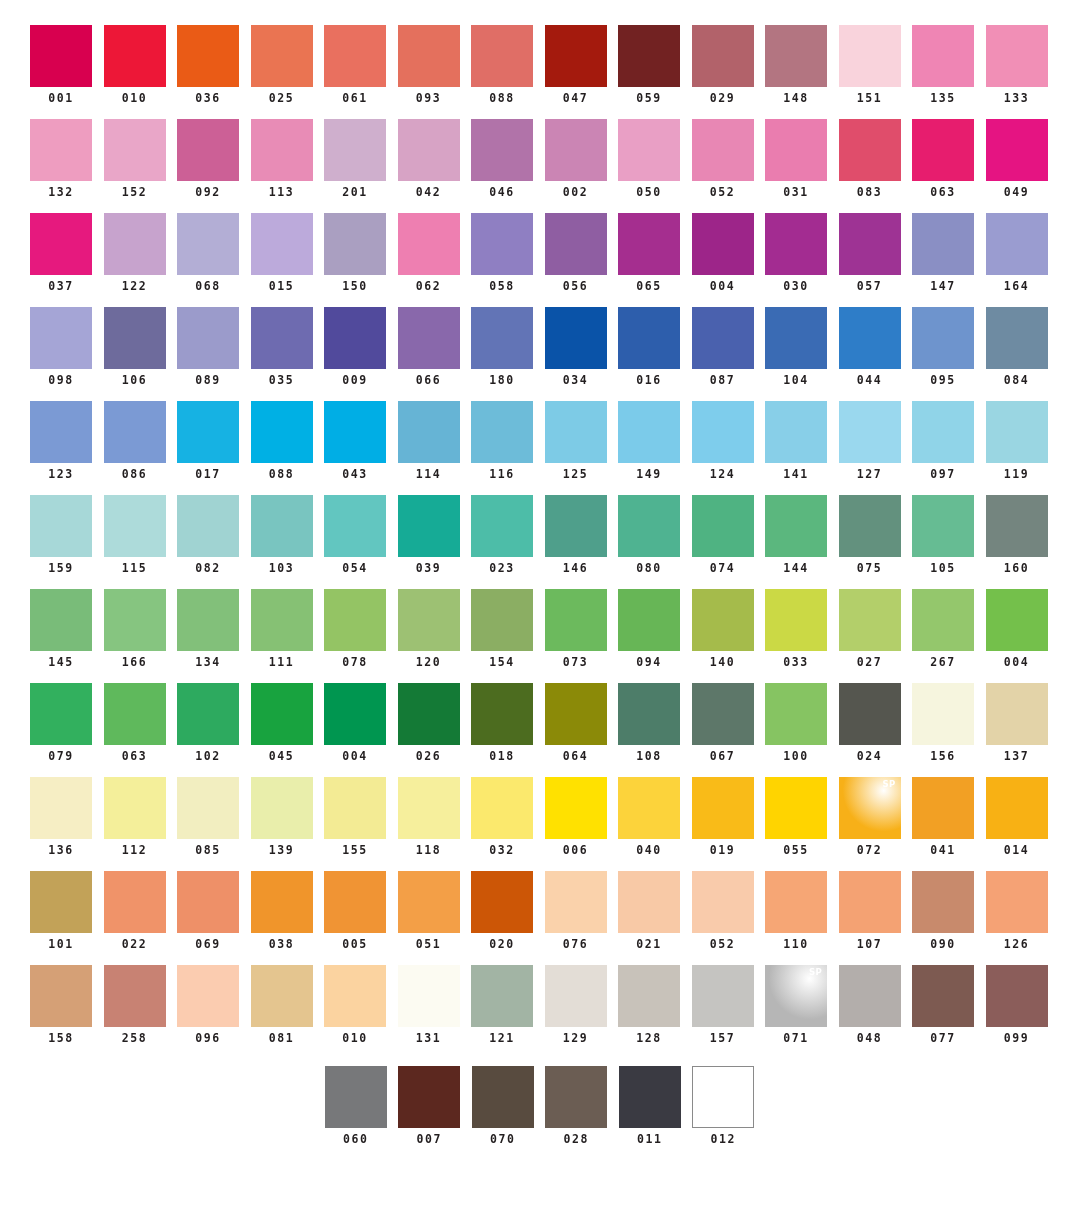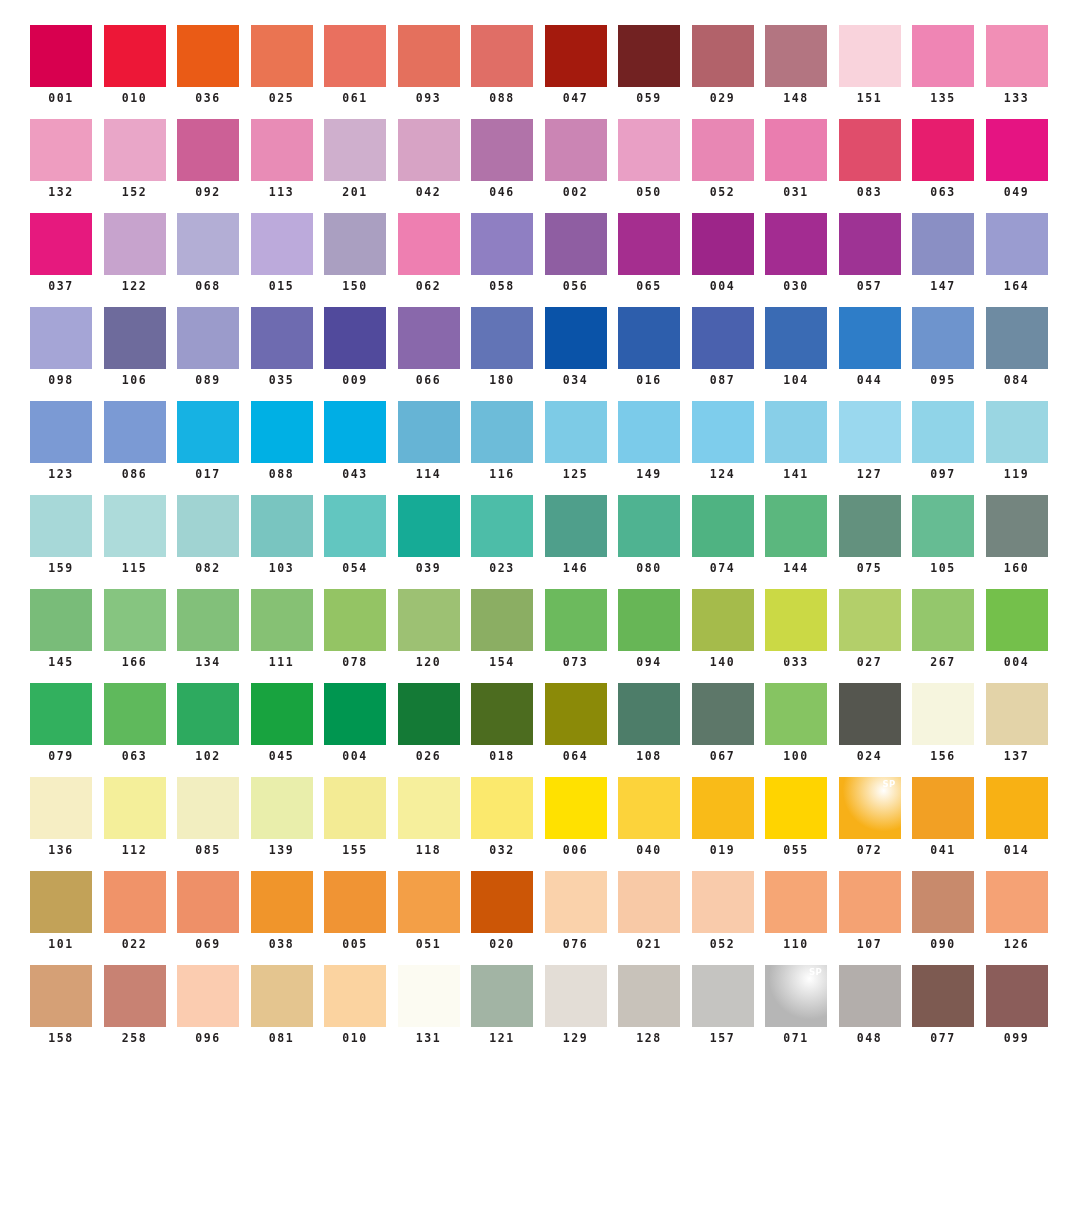--- a/index.html
+++ b/index.html
@@ -698,13 +698,39 @@
       </div>
       <div class="cell">
         <div class="chip" style="background: rgb(125, 90, 81);"></div>
         <div class="lbl">077</div>
       </div>
       <div class="cell">
         <div class="chip" style="background: rgb(139, 93, 90);"></div>
         <div class="lbl">099</div>
       </div>
     </div>
+    <div class="row bottom">
+      <div class="cell">
+        <div class="chip" style="background: rgb(119, 120, 122);"></div>
+        <div class="lbl">060</div>
+      </div>
+      <div class="cell">
+        <div class="chip" style="background: rgb(92, 40, 31);"></div>
+        <div class="lbl">007</div>
+      </div>
+      <div class="cell">
+        <div class="chip" style="background: rgb(88, 75, 63);"></div>
+        <div class="lbl">070</div>
+      </div>
+      <div class="cell">
+        <div class="chip" style="background: rgb(107, 93, 83);"></div>
+        <div class="lbl">028</div>
+      </div>
+      <div class="cell">
+        <div class="chip" style="background: rgb(58, 58, 66);"></div>
+        <div class="lbl">011</div>
+      </div>
+      <div class="cell">
+        <div class="chip outlined" style="background: rgb(255, 255, 255);"></div>
+        <div class="lbl">012</div>
+      </div>
+    </div>
   </div>
 
 </body></html>

